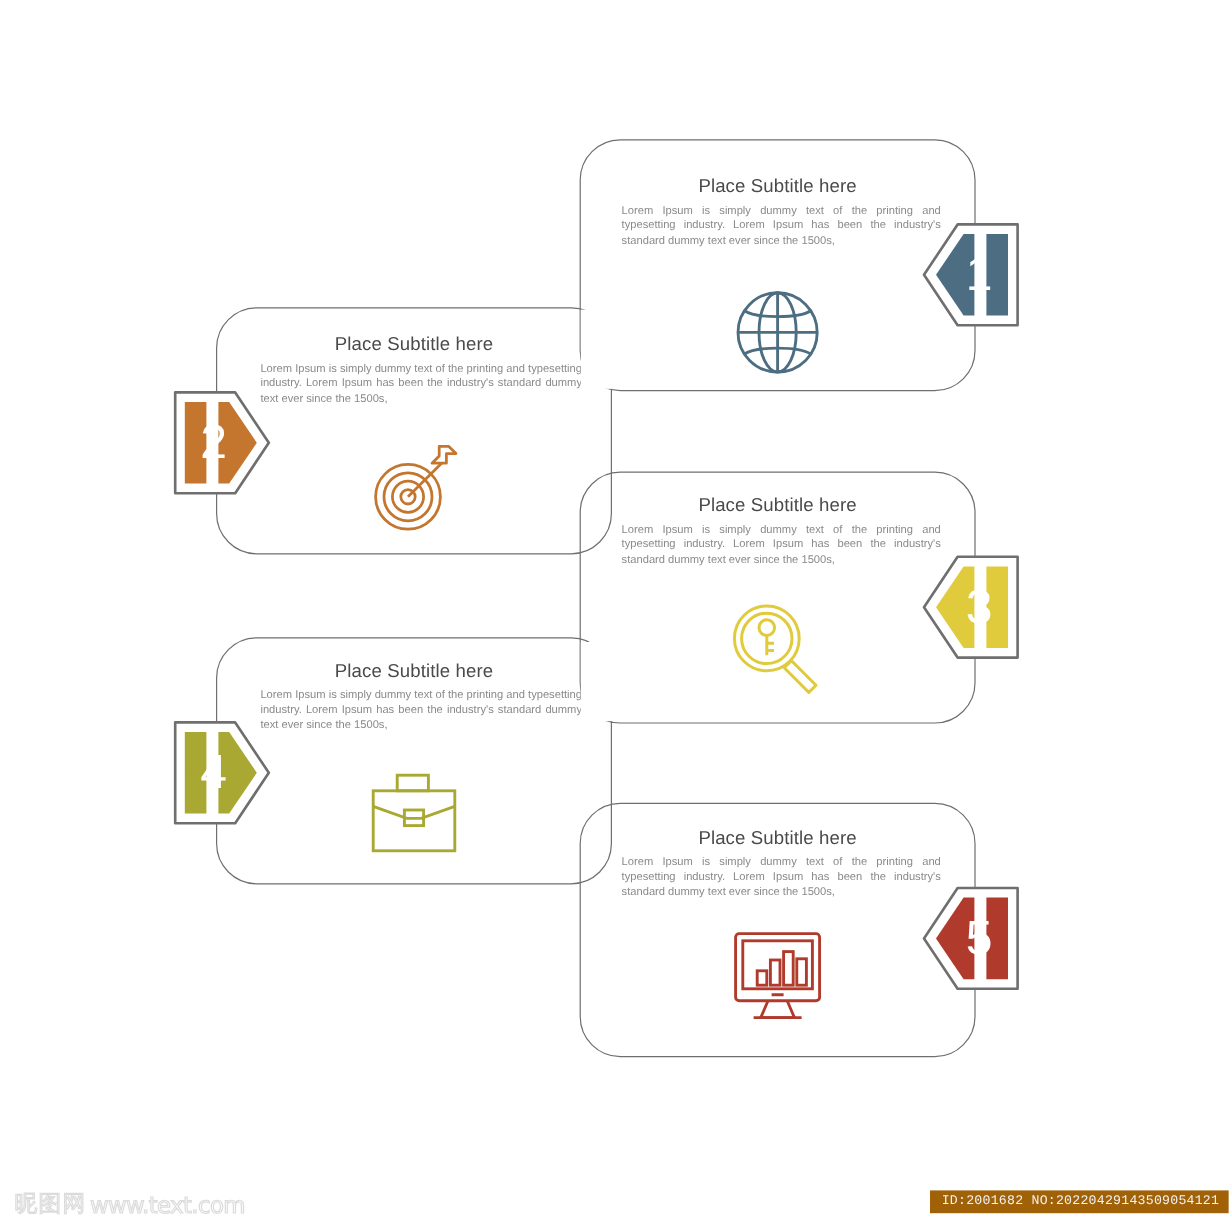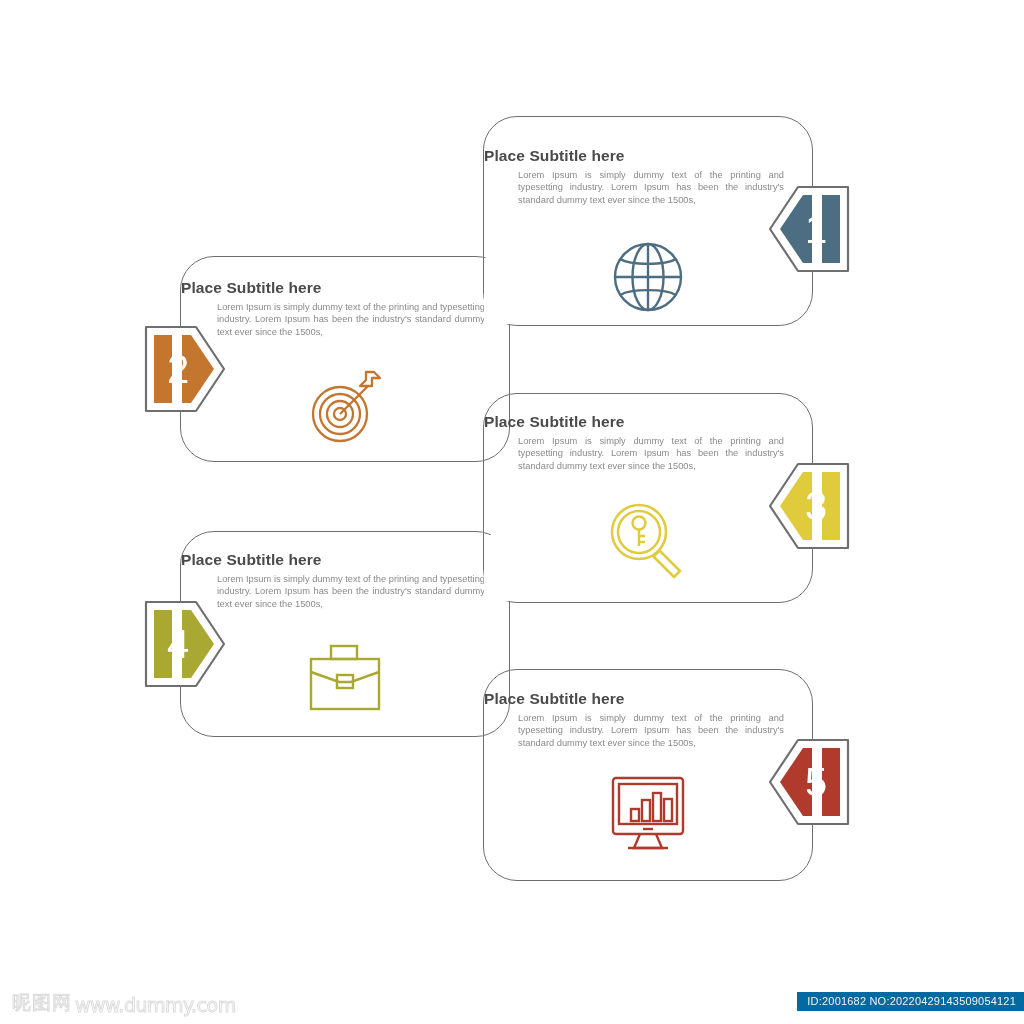--- a/index.html
+++ b/index.html
@@ -35,22 +35,23 @@
 
   
   .mask {
     position: absolute;
     background: #ffffff;
   }
 
   .card-title {
     position: absolute;
     left: 0; right: 0;
+    text-align: center;
     font-size: 15.5px;
-    font-weight: bold;
+    font-weight: normal;
     color: #4a4a4a;
     letter-spacing: .1px;
   }
   .card-body {
     position: absolute;
     left: 34px;
     right: 28px;
     text-align: justify;
     font-size: 9.3px;
     line-height: 12.4px;
@@ -117,26 +118,26 @@
     font-size: 19px;
     color: #ffffff;
     -webkit-text-stroke: 1px #c9c9c9;
     font-family: "DejaVu Sans", sans-serif;
     letter-spacing: -0.5px;
   }
   #wm-id {
     position: absolute;
     right: 0px;
     bottom: 13px;
-    background: #0369a1;
+    background: #a16207;
     color: #f2f2f2;
     font-size: 11px;
     padding: 3px 8px 4px 10px;
     letter-spacing: .2px;
-    font-family: Liberation Sans, sans-serif;
+    font-family: Liberation Mono, monospace;
     white-space: nowrap;
   }
 </style>
 </head>
 <body>
 
 <div id="stage">
 
   <div class="card card-right" style="top:116px; height:210px;">
     <div class="card-title" style="top:30px;">Place Subtitle here</div>
@@ -268,17 +269,17 @@
     </svg>
     <div class="badge-num">5</div>
   </div>
   <div class="mask" style="left:812px; top:743px; width:10px; height:78px;"></div>
 
   <div class="mask" style="left:484px; top:258px; width:26px; height:66px;"></div>
   <div class="mask" style="left:484px; top:535px; width:26px; height:66px;"></div>
 
   <div id="wm-logo">
     <span class="cn">昵图网</span>
-    <span class="url">www.dummy.com</span>
+    <span class="url">www.text.com</span>
   </div>
   <div id="wm-id">ID:2001682 NO:20220429143509054121</div>
 
 </div>
 
 </body></html>

